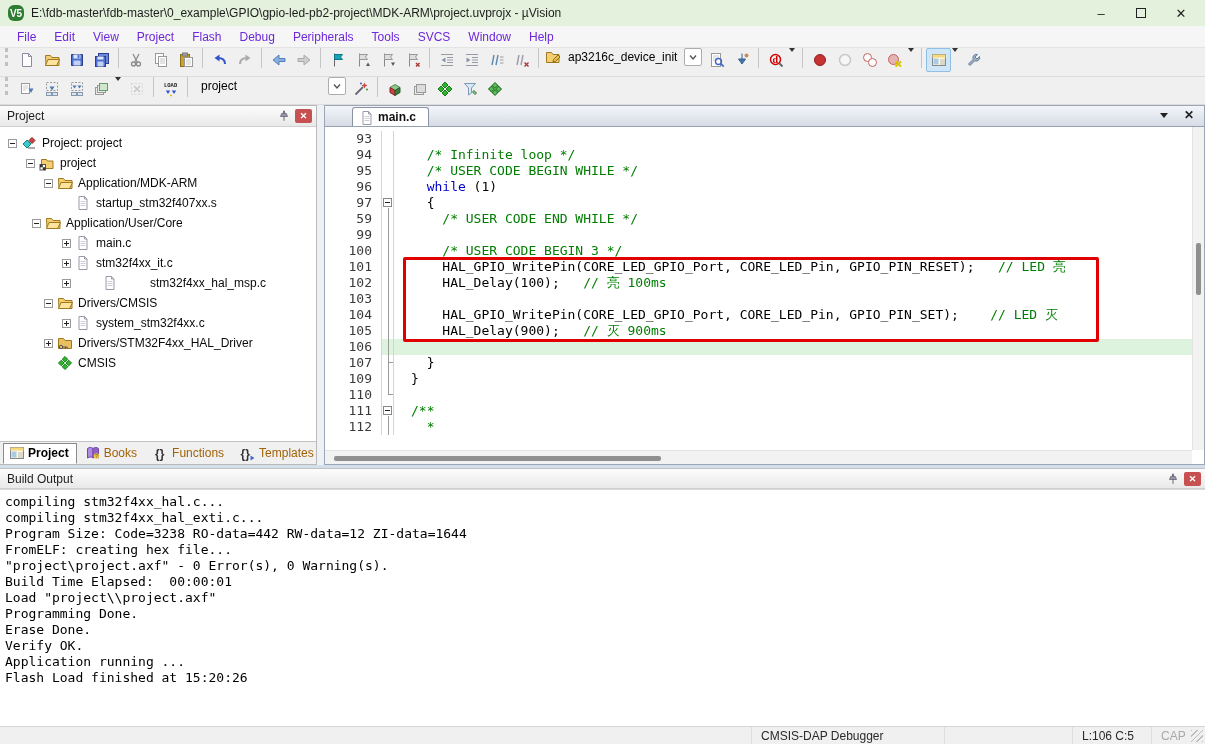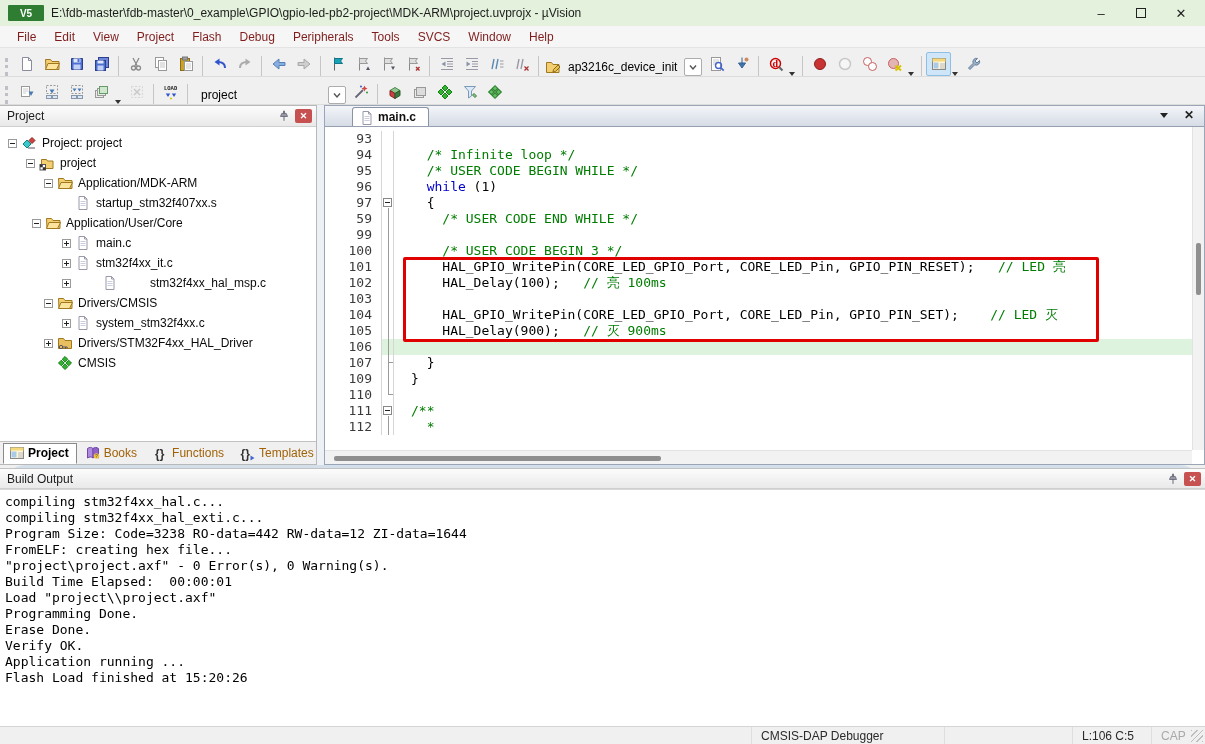--- a/index.html
+++ b/index.html
@@ -7,36 +7,36 @@
   body {
     font-family:"Liberation Sans",sans-serif; font-size:12px; color:#111;
     background:#f0f0f0; overflow:hidden; position:relative;
     display:flex; flex-direction:column;
   }
   svg { display:block; }
 
   
   .titlebar { height:26px; background:#e4f2dd; display:flex; align-items:center;
     padding:0 4px 0 8px; flex:none; }
-  .app-icon { width:36px; height:16px; background:#2f7d33; border-radius:1px;
+  .app-icon { width:16px; height:16px; background:#2f7d33; border-radius:6px;
     color:#fff; font-size:10px; font-weight:bold; display:flex; align-items:center;
     justify-content:center; flex:none; }
   .win-title { flex:1; margin-left:7px; color:#1c1c1c; white-space:nowrap; overflow:hidden; }
   .win-btns { display:flex; align-items:center; flex:none; }
   .win-btn { width:40px; height:24px; display:flex; align-items:center; justify-content:center;
     color:#222; font-size:13px; }
   .wb-max { width:10px; height:10px; border:1.2px solid #222; }
 
   
   .menubar { height:22px; background:#f6f6f6; display:flex; align-items:center;
     padding-left:8px; border-bottom:1px solid #e3e3e3; flex:none; }
-  .menu-item { padding:3px 9px; color:#7f1d1d; }
+  .menu-item { padding:3px 9px; color:#6d28d9; }
 
   
-  .toolbar { height:29px; background:#f0f0f0; display:flex; align-items:flex-end;
+  .toolbar { height:29px; background:#f0f0f0; display:flex; align-items:flex-start;
     padding-left:2px; border-bottom:1px solid #dcdcdc; flex:none; }
   .toolbar2 { height:28px; }
   .tb-grip { width:4px; height:18px; border-left:3px dotted #bfbfc8; margin:0 5px 0 3px; flex:none; }
   .tb-btn { width:25px; height:24px; display:flex; align-items:center; justify-content:center;
     border:1px solid transparent; border-radius:2px; flex:none; }
   .tb-btn.active { background:#cfe6f8; border-color:#90bfe4; }
   .tb-btn.disabled { opacity:.45; filter:grayscale(.9); }
   .tb-sep { width:1px; height:20px; background:#c6c6c6; margin:0 4px; flex:none; }
   .tb-caret { width:0; height:0; border-left:3.5px solid transparent; border-right:3.5px solid transparent;
     border-top:4px solid #333; margin:0 3px 0 1px; flex:none; }
@@ -112,21 +112,21 @@
 
   .vscroll { position:absolute; right:0; top:0; bottom:14px; width:12px; background:#f2f2f2;
     border-left:1px solid #e2e2e2; }
   .vthumb { position:absolute; left:3px; width:5px; top:116px; height:52px; background:#8f8f8f; border-radius:2px; }
   .hscroll { position:absolute; left:0; right:12px; bottom:0; height:14px; background:#f2f2f2;
     border-top:1px solid #e2e2e2; }
   .hthumb { position:absolute; left:9px; width:327px; top:5px; height:5px; background:#8f8f8f; border-radius:2px; }
 
   
   .build-panel { height:261px; flex:none; display:flex; flex-direction:column;
-    border-top:3px solid #d4dfec; background:#fff;border-radius:26px; }
+    border-top:3px solid #d4dfec; background:#fff; }
   .build-panel .panel-header { border-top:1px solid #c2c2c2; }
   .build-content { flex:1; background:#fff; font-family:"DejaVu Sans Mono","Liberation Mono",monospace;
     font-size:13px; line-height:16px; padding:4px 5px; overflow:hidden; border-top:1px solid #d9d9d9; }
   .bo-line { white-space:pre; color:#000; height:16px; }
 
   
   .statusbar { height:18px; flex:none; background:#f0f0f0; border-top:1px solid #d5d5d5;
     display:flex; align-items:stretch; color:#2a2a2a; }
   .sb-fill { flex:1; }
   .sb-cell { display:flex; align-items:center; padding:0 9px; border-left:1px solid #dedede; white-space:nowrap; }

